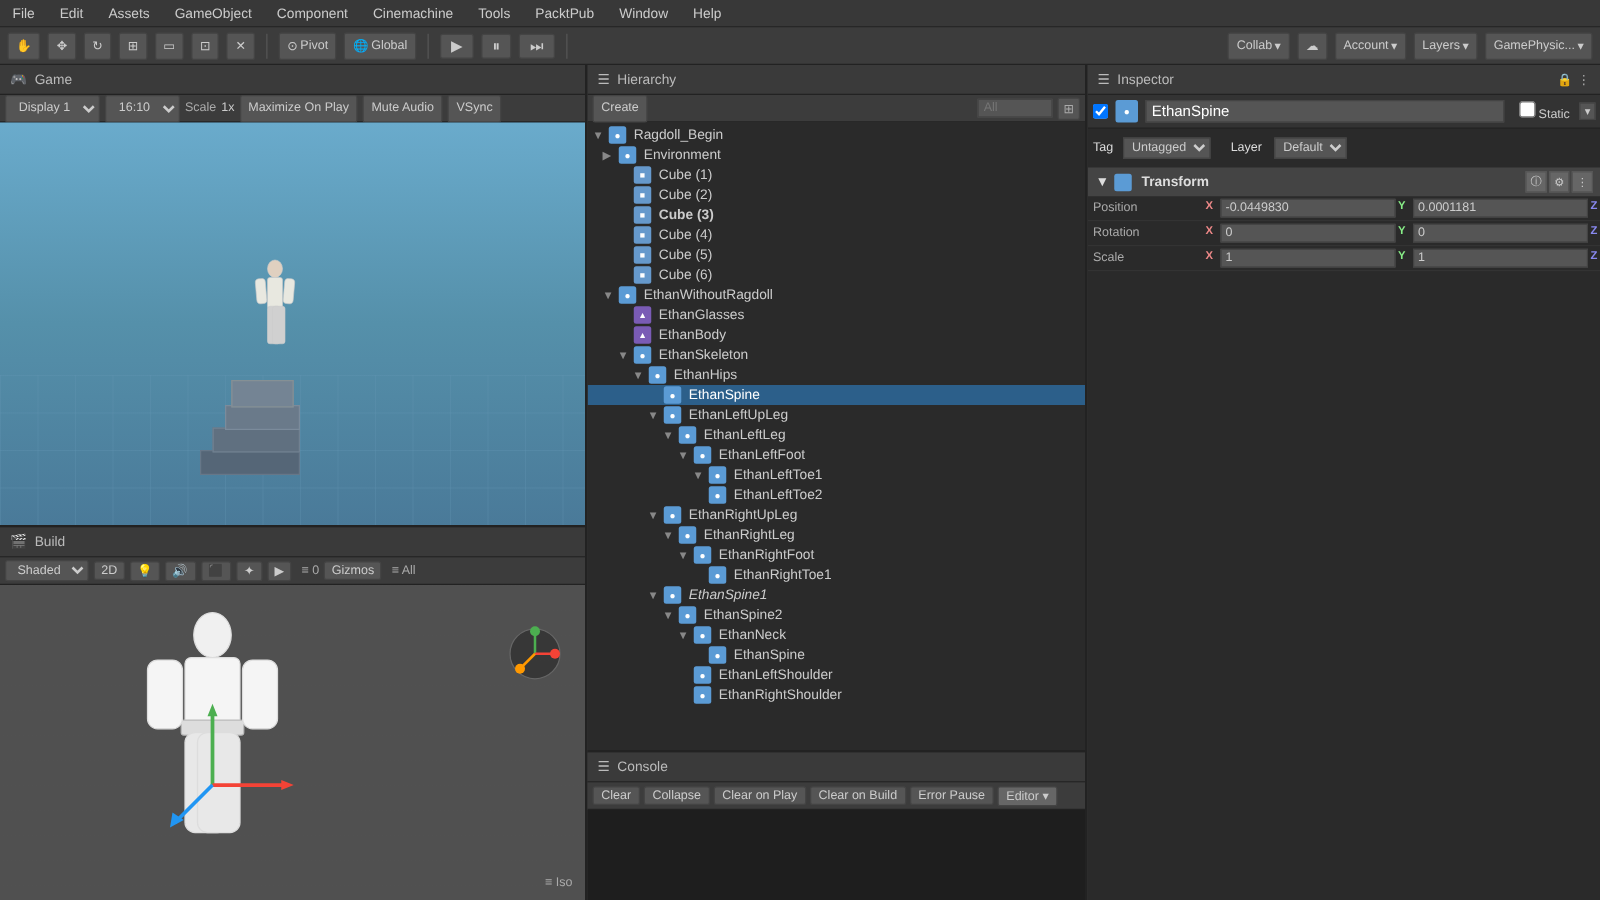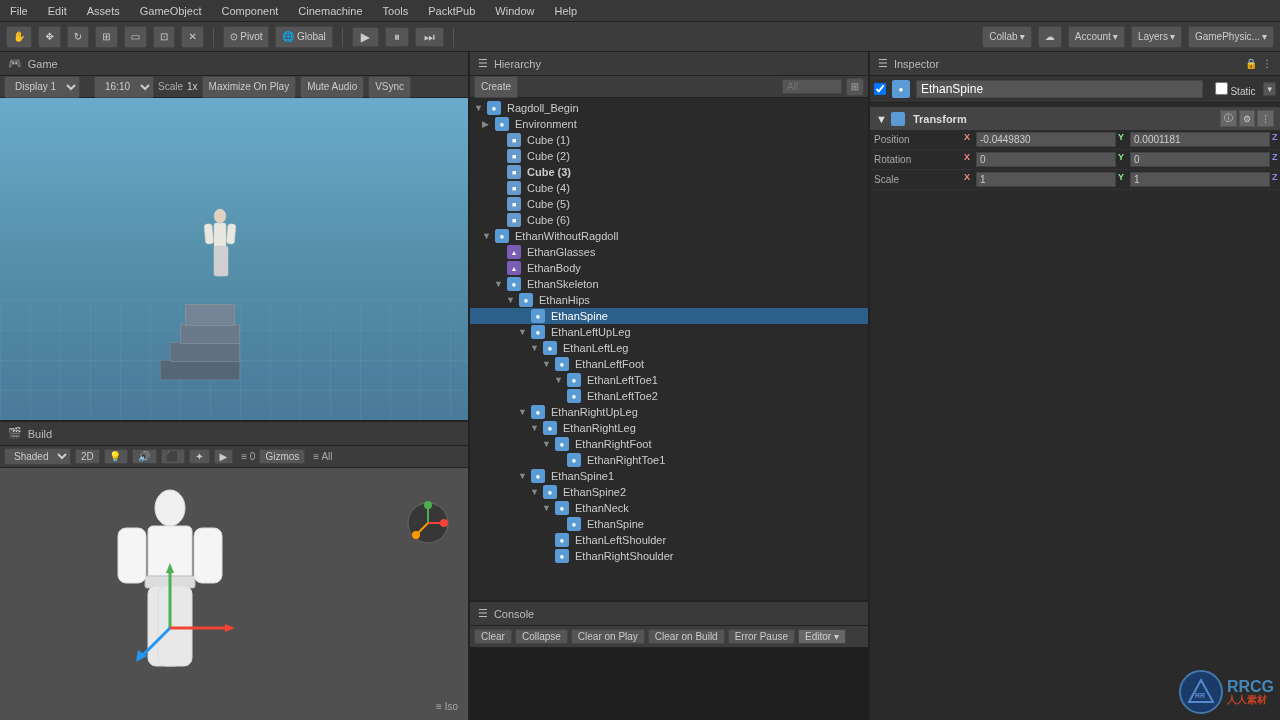--- a/index.html
+++ b/index.html
@@ -144,21 +144,21 @@
 
     <div class="game-view">
       <div class="panel-tab">
         <span>🎮</span>
         <span>Game</span>
       </div>
       <div class="game-toolbar">
         <select class="toolbar-btn" style="font-size:10px;background:#555;border:1px solid #444;color:#ccc;">
           <option>Display 1</option>
         </select>
-        <select class="toolbar-btn" style="font-size:10px;background:#555;border:1px solid #444;color:#ccc;margin-left:10px;">
+        <select class="toolbar-btn" style="font-size:10px;background:#555;border:1px solid #444;color:#ccc;">
           <option>16:10</option>
         </select>
         <span style="color:#aaa;">Scale</span>
         <span style="color:#ccc;">1x</span>
         <button class="toolbar-btn">Maximize On Play</button>
         <button class="toolbar-btn">Mute Audio</button>
         <button class="toolbar-btn">VSync</button>
       </div>
       <div style="flex:1;background:#4a8099;position:relative;height:calc(100% - 46px);overflow:hidden;">
 
@@ -389,21 +389,21 @@
         </div>
         <div class="tree-item indent7">
           <span class="tree-arrow"></span>
           <span class="tree-icon tree-icon-go">●</span>
           <span style="margin-left:3px;">EthanRightToe1</span>
         </div>
 
         <div class="tree-item indent4">
           <span class="tree-arrow">▼</span>
           <span class="tree-icon tree-icon-go">●</span>
-          <span style="margin-left:3px;">EthanSpine1</span>
+          <span style="margin-left:3px;font-style:italic;">EthanSpine1</span>
         </div>
         <div class="tree-item indent5">
           <span class="tree-arrow">▼</span>
           <span class="tree-icon tree-icon-go">●</span>
           <span style="margin-left:3px;">EthanSpine2</span>
         </div>
         <div class="tree-item indent6">
           <span class="tree-arrow">▼</span>
           <span class="tree-icon tree-icon-go">●</span>
           <span style="margin-left:3px;">EthanNeck</span>
@@ -460,20 +460,30 @@
       <div class="inspector-obj-header">
         <input type="checkbox" class="inspector-checkbox" checked="" style="">
         <span class="tree-icon tree-icon-go" style="width:18px;height:18px;">●</span>
         <input type="text" style="background: rgb(85, 85, 85); border: 1px solid rgb(68, 68, 68); color: rgb(255, 255, 255); font-size: 12px; padding: 1px 4px; flex: 1 1 0%;" value="EthanSpine">
         <label style="font-size:10px;color:#ccc;margin-left:6px;">
           <input type="checkbox" style=""> 
           <span>Static</span>
         </label>
         <button style="background:#555;border:1px solid #444;color:#ccc;font-size:9px;padding:1px 3px;margin-left:2px;cursor:pointer;">▾</button>
       </div>
+      <div class="tag-layer-row">
+        <span>Tag</span>
+        <select class="tag-select">
+          <option>Untagged</option>
+        </select>
+        <span style="margin-left:8px;">Layer</span>
+        <select class="tag-select" style="margin-left:2px;">
+          <option>Default</option>
+        </select>
+      </div>
 
       <div class="component-header">
         <span>▼</span>
         <span style="width:14px;height:14px;background:#5b9bd5;display:inline-block;margin-right:4px;border-radius:2px;"></span>
         <span>Transform</span>
         <div style="margin-left:auto;display:flex;gap:2px;">
           <button style="background:#666;border:1px solid #555;color:#ccc;font-size:9px;padding:1px 3px;cursor:pointer;">ⓘ</button>
           <button style="background:#666;border:1px solid #555;color:#ccc;font-size:9px;padding:1px 3px;cursor:pointer;">⚙</button>
           <button style="background:#666;border:1px solid #555;color:#ccc;font-size:9px;padding:1px 3px;cursor:pointer;">⋮</button>
         </div>
@@ -509,27 +519,15 @@
           <span class="xyz-label">X</span>
           <input class="prop-field" type="text" value="1" style="">
           <span class="xyz-label y">Y</span>
           <input class="prop-field" type="text" value="1" style="">
           <span class="xyz-label z">Z</span>
 
         </div>
       </div>
     </div>
 
-    <div style="position:absolute;bottom:6px;right:6px;display:flex;align-items:center;gap:4px;z-index:50;">
-      <div style="width:44px;height:44px;border-radius:50%;background:#1a3a6a;border:2px solid #4477aa;display:flex;align-items:center;justify-content:center;">
-        <svg width="28" height="28" viewBox="0 0 28 28">
-          <polygon points="14,2 26,24 2,24" fill="none" stroke="#5588cc" stroke-width="2"></polygon>
-          <text x="8" y="20" font-size="7" fill="#5588cc" font-weight="bold">RR</text>
-        </svg>
-      </div>
-      <div style="display:flex;flex-direction:column;">
-        <span style="color:#4488bb;font-size:16px;font-weight:bold;line-height:1;">RRCG</span>
-        <span style="color:#cc4422;font-size:10px;font-weight:bold;line-height:1;">人人素材</span>
-      </div>
-    </div>
 
   </div>
 </div>
 
 </body></html>

